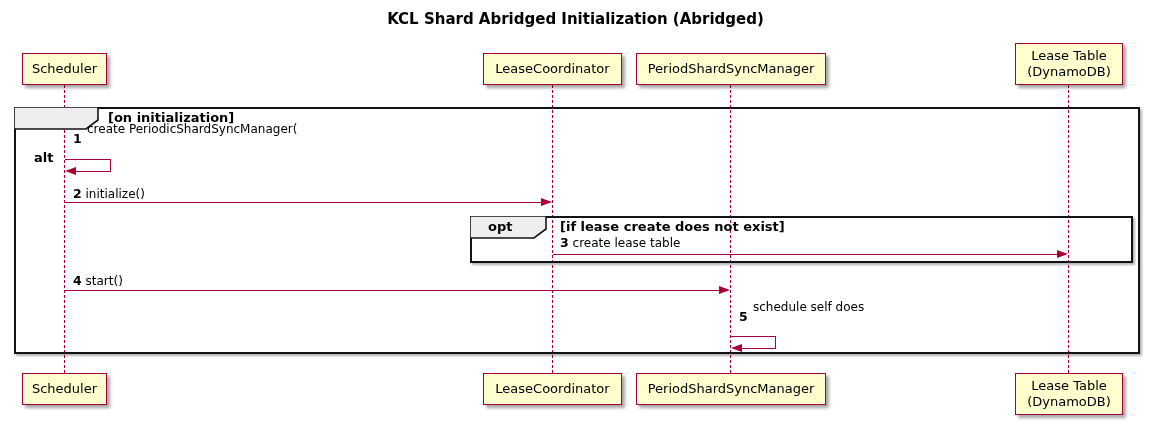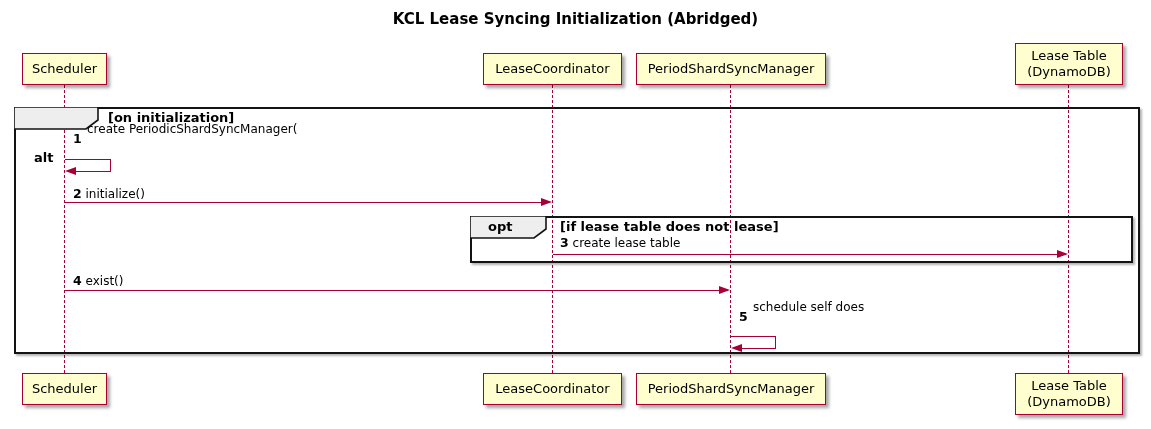--- a/index.html
+++ b/index.html
@@ -27,21 +27,21 @@
   .head-r{position:absolute;width:0;height:0;border-left:11px solid #a80036;
           border-top:4.5px solid transparent;border-bottom:4.5px solid transparent;}
   .head-l{position:absolute;width:0;height:0;border-right:11px solid #a80036;
           border-top:4.5px solid transparent;border-bottom:4.5px solid transparent;}
 </style>
 </head>
 <body>
 
 <div class="canvas">
 
-  <div class="title">KCL Lease Syncing Initialization (Abridged)</div>
+  <div class="title">KCL Shard Abridged Initialization (Abridged)</div>
 
   <div class="lifeline" style="left:64px;"></div>
   <div class="lifeline" style="left:552px;"></div>
   <div class="lifeline" style="left:730px;"></div>
   <div class="lifeline" style="left:1068px;"></div>
 
   <div class="pbox" style="left:22px;top:53px;width:85px;height:32px;">
     <span>Scheduler</span>
   </div>
   <div class="pbox" style="left:483px;top:53px;width:139px;height:32px;">
@@ -76,32 +76,32 @@
     <span>initialize()</span>
   </div>
   <div class="hl" style="left:65px;top:202px;width:485px;"></div>
   <div class="head-r" style="left:541px;top:198px;"></div>
 
   <div class="frame" style="left:470px;top:216px;width:663px;height:47px;"></div>
   <svg class="pent" style="left:470px;top:216px;" width="78" height="24">
     <path d="M0,0 H76 V13 L64,22 H0 Z" fill="#eeeeee" stroke="#131313" stroke-width="1.6"></path>
   </svg>
   <span class="pent-label" style="left:488px;top:219px;">opt</span>
-  <span class="guard" style="left:560px;top:219px;">[if lease table does not lease]</span>
+  <span class="guard" style="left:560px;top:219px;">[if lease create does not exist]</span>
 
   <div class="msg" style="left:560px;top:235px;">
     <span class="numi">3</span> 
     <span>create lease table</span>
   </div>
   <div class="hl" style="left:553px;top:254px;width:513px;"></div>
   <div class="head-r" style="left:1057px;top:250px;"></div>
 
   <div class="msg" style="left:73px;top:273px;">
     <span class="numi">4</span> 
-    <span>exist()</span>
+    <span>start()</span>
   </div>
   <div class="hl" style="left:65px;top:290px;width:663px;"></div>
   <div class="head-r" style="left:719px;top:286px;"></div>
 
   <span class="num" style="left:739px;top:309px;">5</span>
   <div class="msg" style="left:753px;top:300px;">
     <div>schedule self does</div>
   </div>
   <div class="hl" style="left:731px;top:336px;width:45px;"></div>
   <div class="vl" style="left:775px;top:336px;height:13px;"></div>

